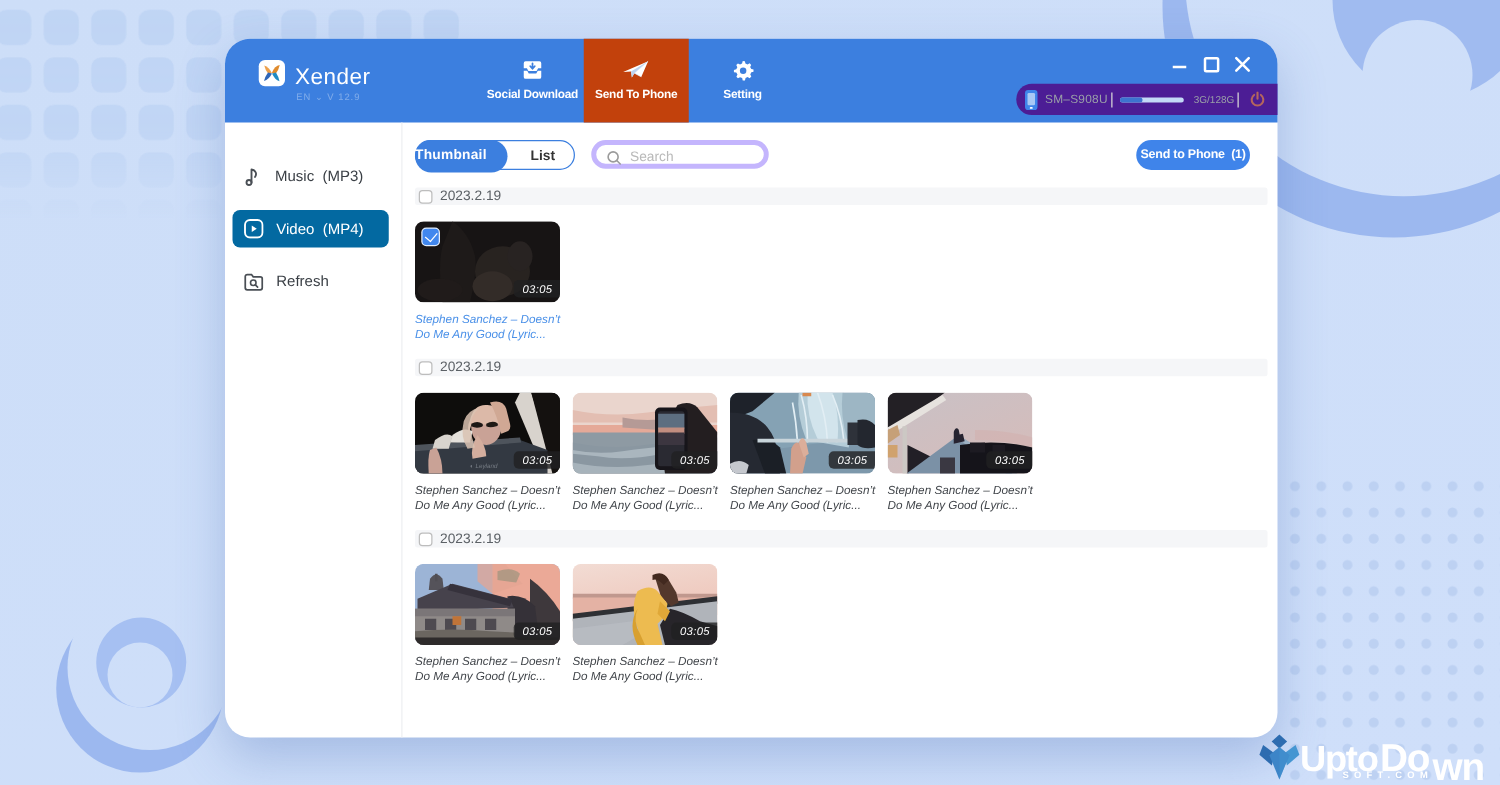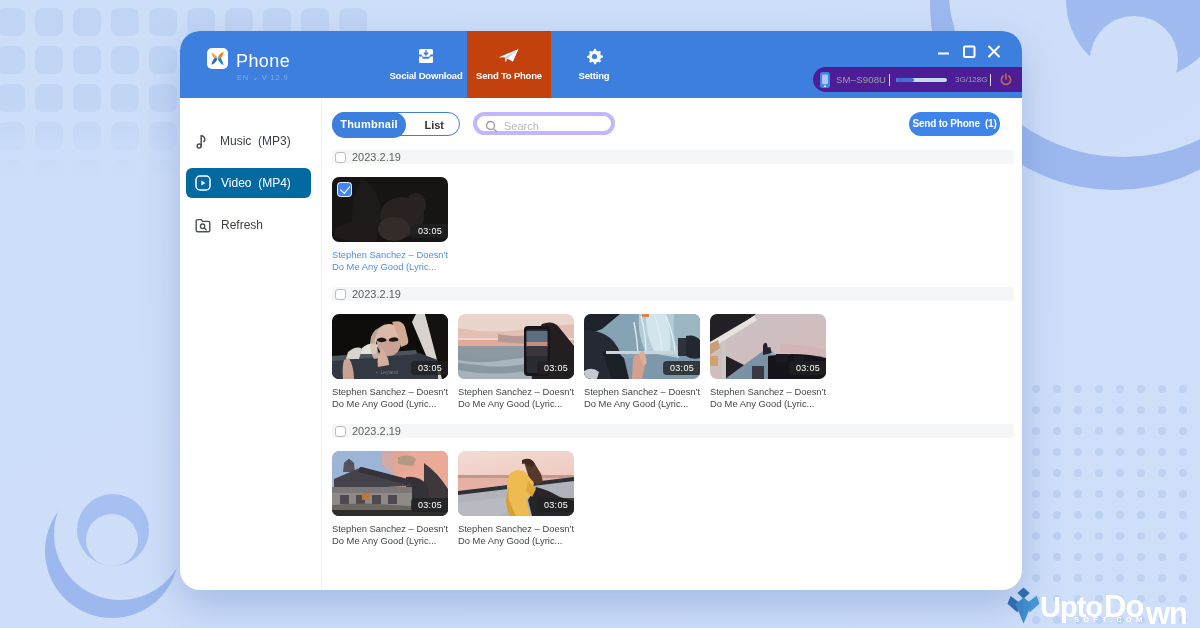--- a/index.html
+++ b/index.html
@@ -26,28 +26,28 @@
 .bar i { position:absolute; left:0; top:0; width:18px; height:4px; border-radius:2px; background:#3d73cf; display:block; }
 .cap { left:142px; top:8px; color:#9aa0a8; font-size:8px; white-space:nowrap; }
 .wbody { position:absolute; left:0; top:67px; width:842px; height:492px; display:flex; }
 .sidebar { width:142px; height:492px; border-right:1px solid #eef0f2; padding-top:28px; flex:none; }
 .sitem { display:flex; align-items:center; height:30px; margin:0 10px 12px 6px; padding-left:9px; border-radius:6px; color:#3a3f45; font-size:12px; }
 .sitem.active { background:#0369a1; color:#fff; }
 .sitem svg { margin-right:10px; flex:none; }
 .content { position:relative; flex:1; padding:14px 8px 0 10px; }
 .toolbar { position:relative; height:24px; margin-bottom:14px; }
 .toggle { position:absolute; left:0; top:0; width:128px; height:24px; border:1px solid #3c7fdf; border-radius:13px; background:#fff; }
-.toggle .on { position:absolute; left:-1px; top:-1px; width:74px; height:26px; background:#3c7fdf; border-radius:13px; color:#fff; font-size:11px; font-weight:bold; text-align:center; line-height:25px; letter-spacing:0.2px; }
+.toggle .on { position:absolute; left:-1px; top:-1px; width:74px; height:26px; background:#3c7fdf; border-radius:13px; color:#fff; font-size:11px; font-weight:bold; line-height:25px; letter-spacing:0.2px; }
 .toggle .off { position:absolute; right:15px; top:0; font-size:11px; font-weight:bold; color:#333; line-height:24px; }
 .search { position:absolute; left:141px; top:0; width:142px; height:23px; border:4px solid #c4b5fd; border-radius:12px; color:#b9b9b9; font-size:11px; line-height:21px; padding-left:27px; }
 .search svg { position:absolute; left:8px; top:4px; }
 .sendbtn { position:absolute; right:14px; top:0; width:91px; height:24px; background:#3f84ea; border-radius:12px; color:#fff; font-size:10px; font-weight:bold; text-align:center; line-height:24px; letter-spacing:-0.2px; }
 .daterow { display:flex; align-items:center; height:14px; background:#f5f6f8; border-radius:2px; margin-bottom:13px; padding-left:3px; color:#5c6166; font-size:11px; }
 .cb { width:11px; height:11px; border:1px solid #bdbdbd; border-radius:3px; background:#fff; margin-right:6px; flex:none; }
-.thumbrow { display:flex; margin-bottom:14px; }
+.thumbrow { display:flex; margin-bottom:14px;font-style:italic; }
 .card { width:116px; margin-right:10px; flex:none; }
 .thumb { position:relative; width:116px; height:65px; border-radius:7px; overflow:hidden; }
 .thumb svg { position:absolute; left:0; top:0; }
 .dur { position:absolute; right:0px; bottom:4px; background:rgba(32,32,34,0.80); color:#fff; font-size:9px; padding:2px 6px 2px 7px; border-radius:4px 0 0 4px; letter-spacing:0.3px; }
 .ckd { position:absolute; left:5px; top:5px; width:15px; height:15px; background:#4187ee; border:1.5px solid rgba(255,255,255,0.85); border-radius:4px; }
 .ckd:after { content:""; position:absolute; left:3.5px; top:1px; width:5px; height:8px; border:solid #fff; border-width:0 1.8px 1.8px 0; transform:rotate(40deg); }
 .cap2 { margin-top:7px; font-size:9.4px; line-height:12px; color:#42464b; white-space:nowrap; letter-spacing:0; }
 .cap2.sel { color:#4a90e8; }
 </style>
 </head>
@@ -103,21 +103,21 @@
 <div class="window">
   <div class="header">
     <div class="logo">
       <svg width="21" height="21" viewBox="0 0 21 21">
         <path d="M4.4 4.4 Q8.2 5.8 10.5 10.3 L7.6 11 Q5.2 8 4.4 4.4 Z" fill="#eda04b"></path>
         <path d="M16.8 4 Q12.8 4.6 10.5 10.3 L13.6 11 Q15.9 8 16.8 4 Z" fill="#e08b2d"></path>
         <path d="M4.2 16.8 Q8.2 15.6 10.6 10.7 L7.4 10 Q5.2 13 4.2 16.8 Z" fill="#2f66b8"></path>
         <path d="M16.6 17 Q12.8 15.6 10.6 10.7 L13.8 10 Q15.7 13 16.6 17 Z" fill="#1f8bc4"></path>
       </svg>
     </div>
-    <div class="appname">Phone</div>
+    <div class="appname">Xender</div>
     <div class="ver">EN ⌄ V 12.9</div>
     <div class="tab tab1">
       <div class="ic"><svg width="20" height="17" viewBox="0 0 20 17">
             <path d="M4.5 1 h11 a1.5 1.5 0 0 1 1.5 1.5 v4 l-2.5 0 -1.2 2.2 h-6.6 l-1.2 -2.2 -2.5 0 v-4 a1.5 1.5 0 0 1 1.5 -1.5 z M3 8.5 h2.8 l1.2 2.2 h6 l1.2 -2.2 H17 v5 a1.5 1.5 0 0 1 -1.5 1.5 h-11 a1.5 1.5 0 0 1 -1.5 -1.5 z" fill="#fff"></path>
             <path d="M10 2.6 v4 M8.2 5 l1.8 2 1.8-2" stroke="#3c7fdf" stroke-width="1.4" fill="none" stroke-linecap="round" stroke-linejoin="round"></path>
           </svg></div>
       <div class="tl">Social Download</div>
     </div>
     <div class="tab tab2">
       <div class="ic"><svg width="24" height="17" viewBox="0 0 24 17">

